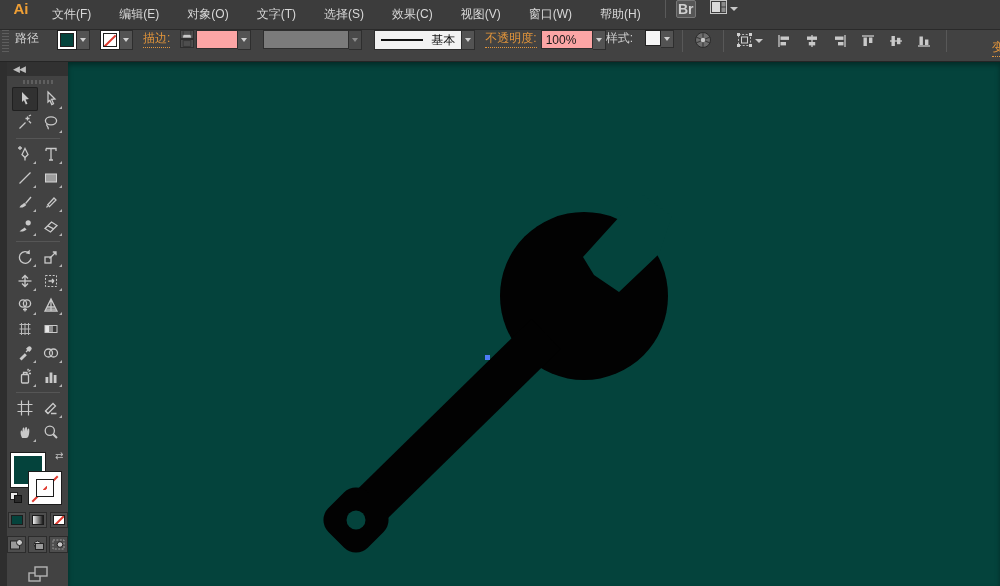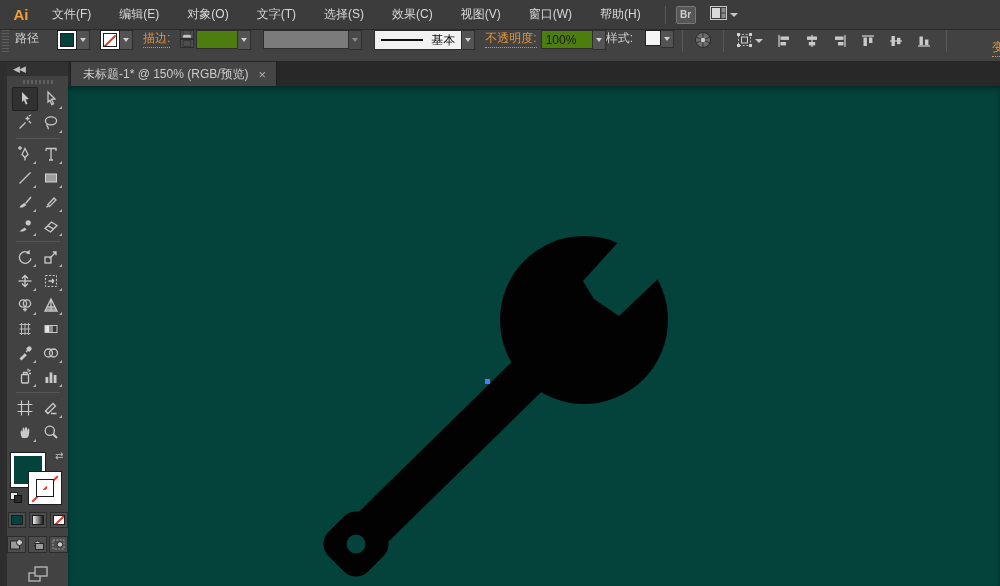--- a/index.html
+++ b/index.html
@@ -3,29 +3,29 @@
 <meta charset="utf-8">
 <style>
   * { margin:0; padding:0; box-sizing:border-box; }
   html,body { width:1000px; height:586px; overflow:hidden; background:#333;
     font-family:"Liberation Sans","DejaVu Sans",sans-serif; font-size:12px;
     -webkit-font-smoothing:antialiased; }
   #app { position:relative; width:1000px; height:586px; }
 
   
   .menubar { height:30px; background:#3c3c3c; border-bottom:1px solid #2a2a2a;
-    display:flex; align-items:center; color:#d8d8d8; }
+    display:flex; align-items:flex-start; color:#d8d8d8; }
   .ai-logo { width:34px; text-align:center; font-weight:bold; font-size:15px;
     color:#ef9f35; margin-left:4px; }
   .menu-items { display:flex; list-style:none; height:100%; align-items:center; }
   .menu-items li { padding:16px 14px; height:100%; display:flex; align-items:center;
     cursor:default; }
   .mb-sep { width:1px; height:18px; background:#5a5a5a; margin:0 10px; }
   .br-btn { width:20px; height:18px; background:#565656; border:1px solid #787878;
-    border-radius:2px; color:#cfcfcf; font-size:10px; font-weight:bold;
+    border-radius:2px; color:#cfcfcf; font-size:14px; font-weight:bold;
     display:flex; align-items:center; justify-content:center; margin-right:14px; }
   .ws-btn { display:flex; align-items:center; gap:3px; }
   .caret { width:0; height:0; border-left:4px solid transparent;
     border-right:4px solid transparent; border-top:4px solid #c8c8c8; }
 
   
   .controlbar { height:32px; background:#424242; border-bottom:1px solid #252525;
     display:flex; align-items:flex-start; color:#cfcfcf; position:relative; }
   .grip-v { width:7px; height:22px; margin:0 6px 0 2px;
     background:repeating-linear-gradient(0deg,#5e5e5e 0 1px,transparent 1px 3px); }
@@ -40,21 +40,21 @@
   .swatch-none:before, .slash:before { content:""; position:absolute; left:-2px; right:-2px;
     top:50%; height:2px; background:#e03a2f; transform:rotate(-45deg); }
   .drop-btn { width:13px; height:20px; background:#535353; border:1px solid #2e2e2e;
     border-left:none; display:flex; align-items:center; justify-content:center; }
   .drop-btn .caret { border-top-color:#cfcfcf; border-left-width:3.5px; border-right-width:3.5px; }
   .stepper { display:flex; flex-direction:column; margin-left:6px; margin-right:2px; }
   .stepper span { width:14px; height:9px; background:#4e4e4e; border:1px solid #2e2e2e;
     display:flex; align-items:center; justify-content:center; }
   .stepper .caret { transform:scale(.7); }
   .stepper .up .caret { border-top:none; border-bottom:4px solid #c8c8c8; }
-  .combo { height:19px; background:#4d7c0f; border:1px solid #2e2e2e; width:42px;
+  .combo { height:19px; background:#fca5a5; border:1px solid #2e2e2e; width:42px;
     color:#191919; display:flex; align-items:center; padding:0 4px; }
   .combo.disabled { background:#7b7b7b; }
   .combo.wide { width:86px; margin-left:12px; }
   .stroke-style { height:20px; background:#f2f2f2; border:1px solid #2e2e2e;
     display:flex; align-items:center; margin-left:12px; padding:0 6px; gap:8px;
     color:#111; width:88px; }
   .stroke-line { flex:1; height:2px; background:#111; }
   .mini-swatch { width:16px; height:16px; background:#f5f5f5; border:1px solid #222;
     margin-left:4px; }
   .cb-sep { width:1px; height:22px; background:#2f2f2f; border-right:1px solid #585858;
@@ -556,26 +556,20 @@
             <svg width="22" height="18" viewBox="0 0 22 18">
               <rect x="2" y="8" width="11" height="8" fill="none" stroke="#b5b5b5" stroke-width="1.4"></rect>
               <rect x="8" y="2" width="12" height="9" fill="#424242" stroke="#b5b5b5" stroke-width="1.4"></rect>
             </svg>
           </span>
         </div>
       </div>
     </div>
 
     <div class="docarea">
-      <div class="tabbar">
-        <div class="doc-tab">
-          <span>未标题-1* @ 150% (RGB/预览)</span>
-          <span class="close">×</span>
-        </div>
-      </div>
       <div class="canvas" id="canvas" style="background: rgb(4, 67, 60);">
         <svg id="artwork" width="932" height="500" viewBox="0 0 932 500">
 
           <circle id="wr-head" cx="516" cy="234" r="84" fill="#020202"></circle>
 
           <line id="wr-handle" x1="478" y1="272" x2="288" y2="458" stroke-width="42" stroke="#020202"></line>
           <rect id="wr-endcap" x="260" y="430" width="56" height="56" rx="17" transform="rotate(45 288 458)" fill="#020202"></rect>
 
           <polygon id="wr-notch" points="553,153 515,195 526,213 551,230 591,192 604,154 572,131" fill="#04433c"></polygon>
 

